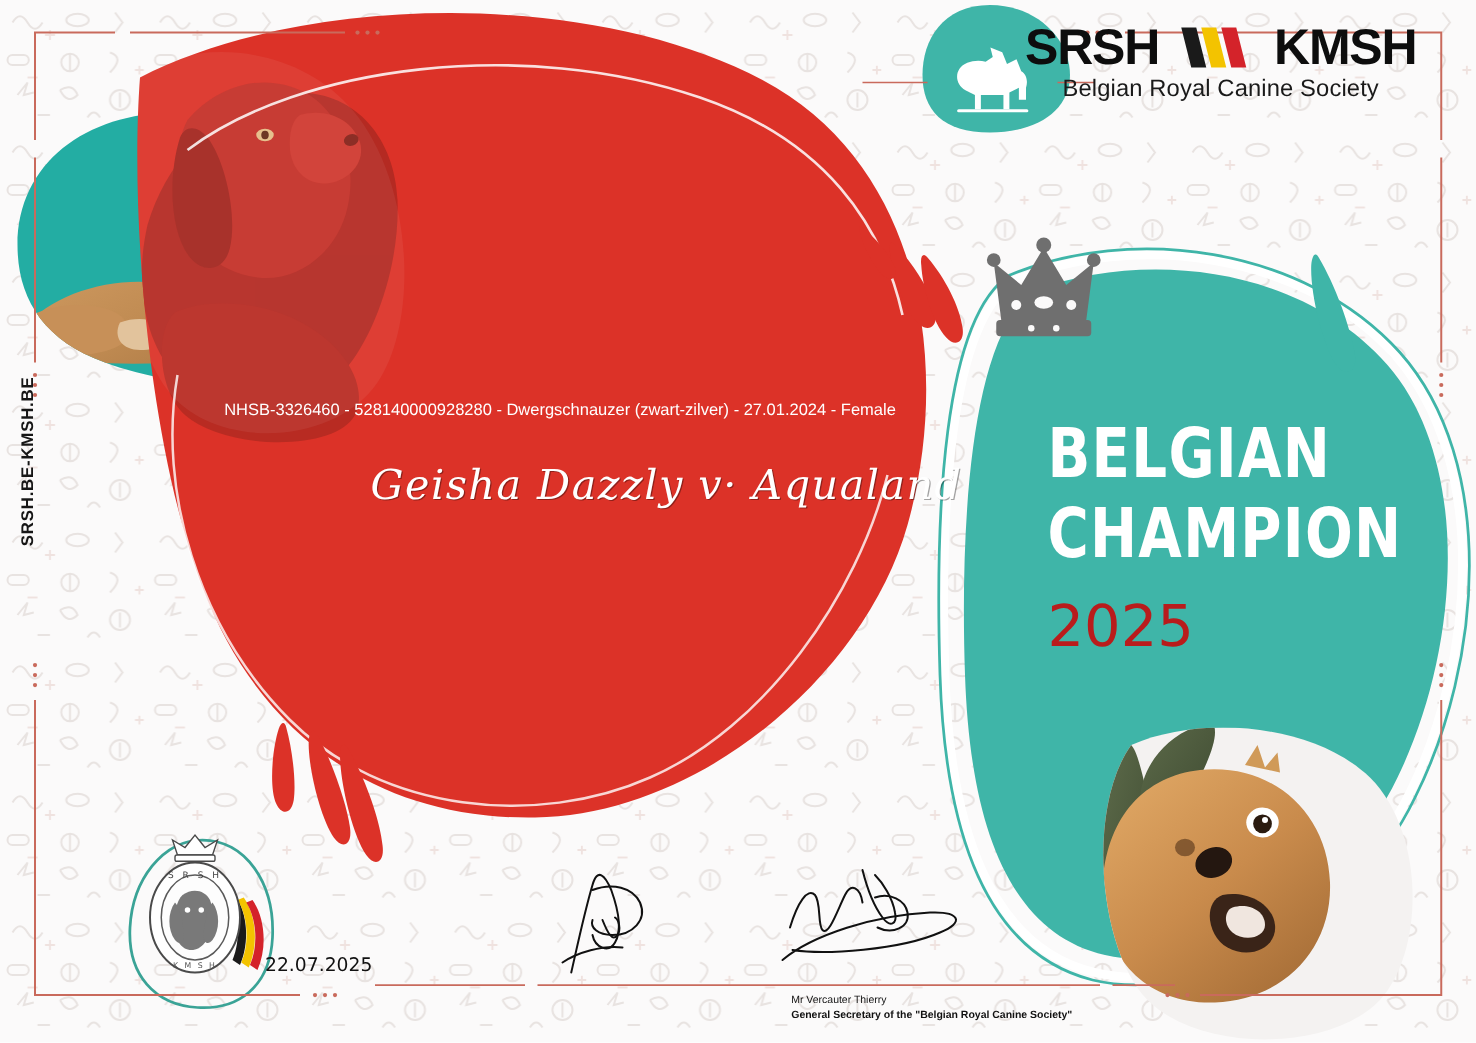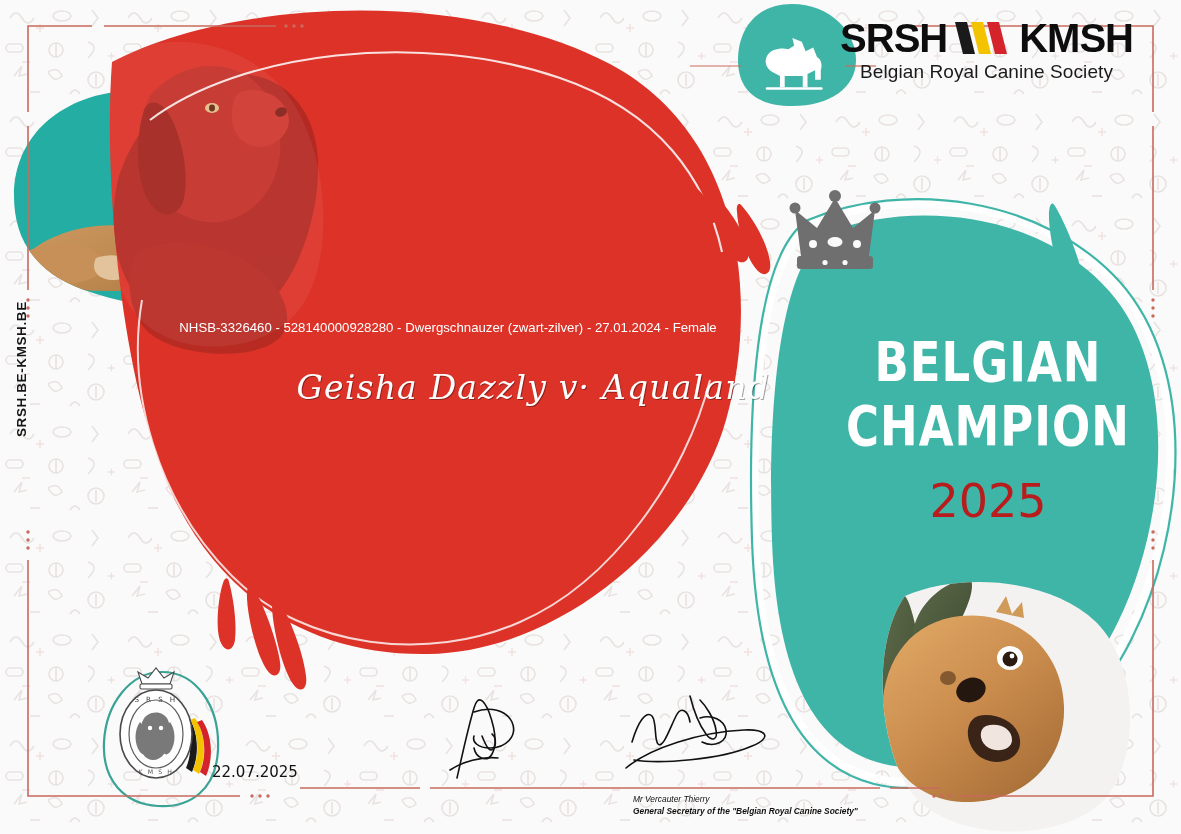--- a/index.html
+++ b/index.html
@@ -42,21 +42,21 @@
 
   
   .logo {
     position: absolute;
     right: 48px; top: 18px;
     z-index: 8;
     text-align: center;
   }
   .logo-row {
     display: flex; align-items: center; justify-content: center;
-    gap: 6px;
+    gap: 16px;
   }
   .logo-word {
     font-size: 40px;
     font-weight: 700;
     letter-spacing: -1px;
     color: #0d0d0d;
     line-height: 1;
   }
   .flag-mark { display: flex; align-items: center; height: 34px; }
   .logo-sub {
@@ -89,21 +89,21 @@
     font-size: 33px;
     font-style: italic;
     letter-spacing: 1.2px;
     font-family: "DejaVu Serif", serif;
     text-shadow: 1px 1px 0 rgba(0,0,0,.35);
     z-index: 5;
     white-space: nowrap;
   }
 
   
-  .champ { position: absolute; left: 838px; top: 340px; width: 300px; text-align: center; z-index: 5; }
+  .champ { position: absolute; left: 838px; top: 340px; width: 300px; text-align: left; z-index: 5; }
   .champ-l1, .champ-l3 {
     color: #fff; font-size: 45px; font-weight: 700;
     letter-spacing: 1px; line-height: 1.02;
     font-family: "DejaVu Sans", sans-serif;
     transform: scaleY(1.22);
     transform-origin: center;
   }
   .champ-l2 {
     color: #fff; font-size: 50px; font-weight: 700;
     letter-spacing: 2px; line-height: 1.0;
@@ -119,21 +119,21 @@
   }
   .issue-date {
     position: absolute; left: 212px; top: 763px;
     font-size: 15px; color: #111; z-index: 7;
     font-family: "DejaVu Sans", sans-serif;
   }
   .sig-cap { position: absolute; z-index: 7; font-size: 8.4px; color: #111; line-height: 1.45; }
   .sig-cap .nm { font-weight: 400; }
   .sig-cap .rl { font-weight: 700; }
   .cap-a { left: 404px; top: 793px; }
-  .cap-b { left: 633px; top: 793px; font-style: italic; }
+  .cap-b { left: 633px; top: 793px; }
 </style>
 </head>
 <body>
 
 <div class="certificate">
 
   <svg class="bg-pattern" width="1181" height="834" viewBox="0 0 1181 834" aria-hidden="true">
     <defs>
       <pattern id="glyphs" x="0" y="0" width="118" height="104" patternUnits="userSpaceOnUse">
         <g fill="none" stroke="#d8cfcb" stroke-width="1.6" opacity="0.55">

